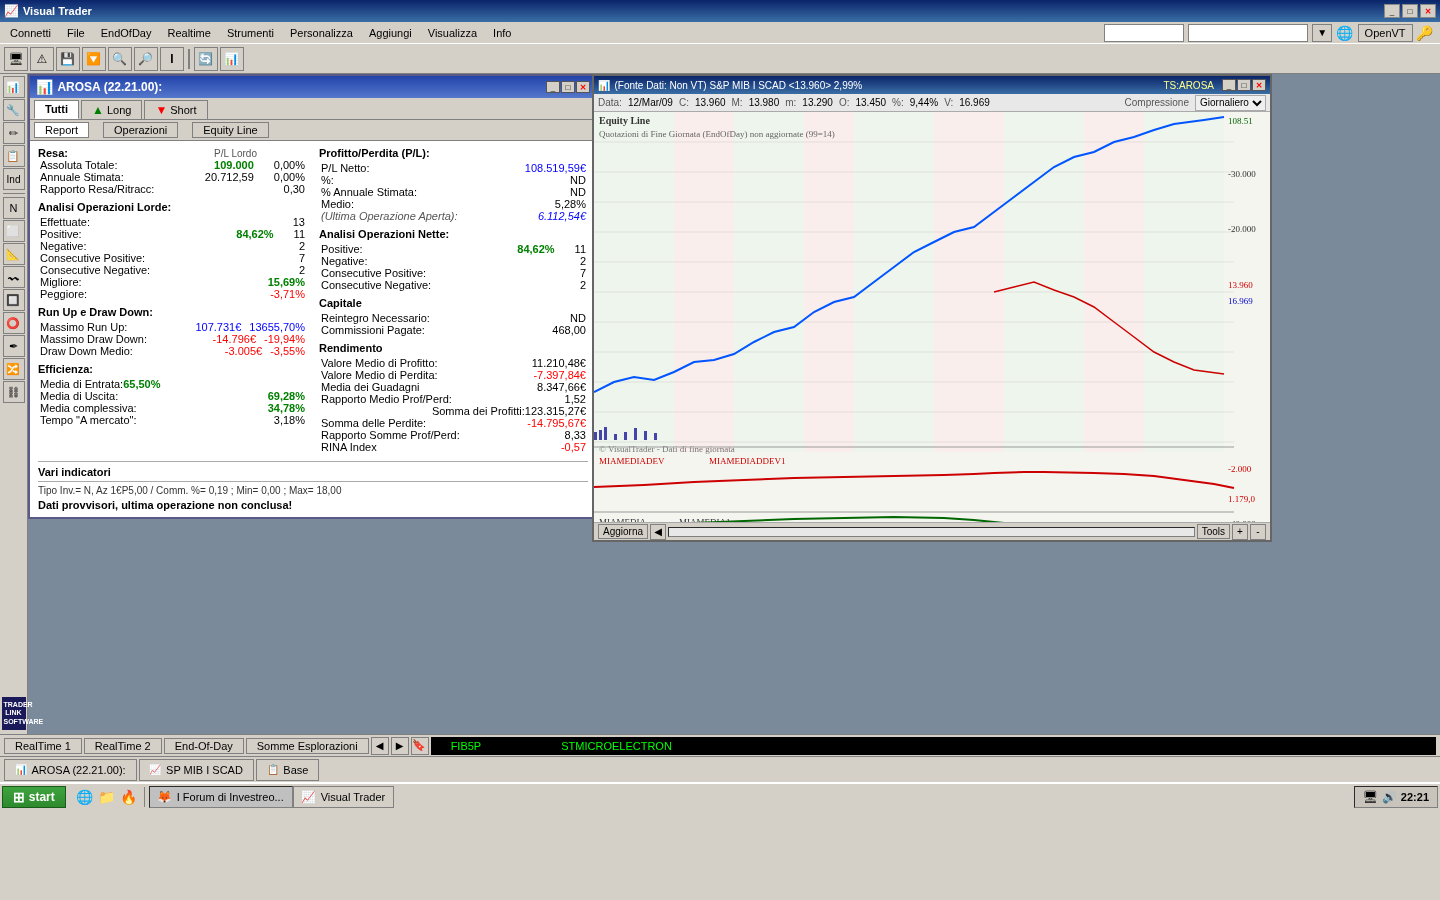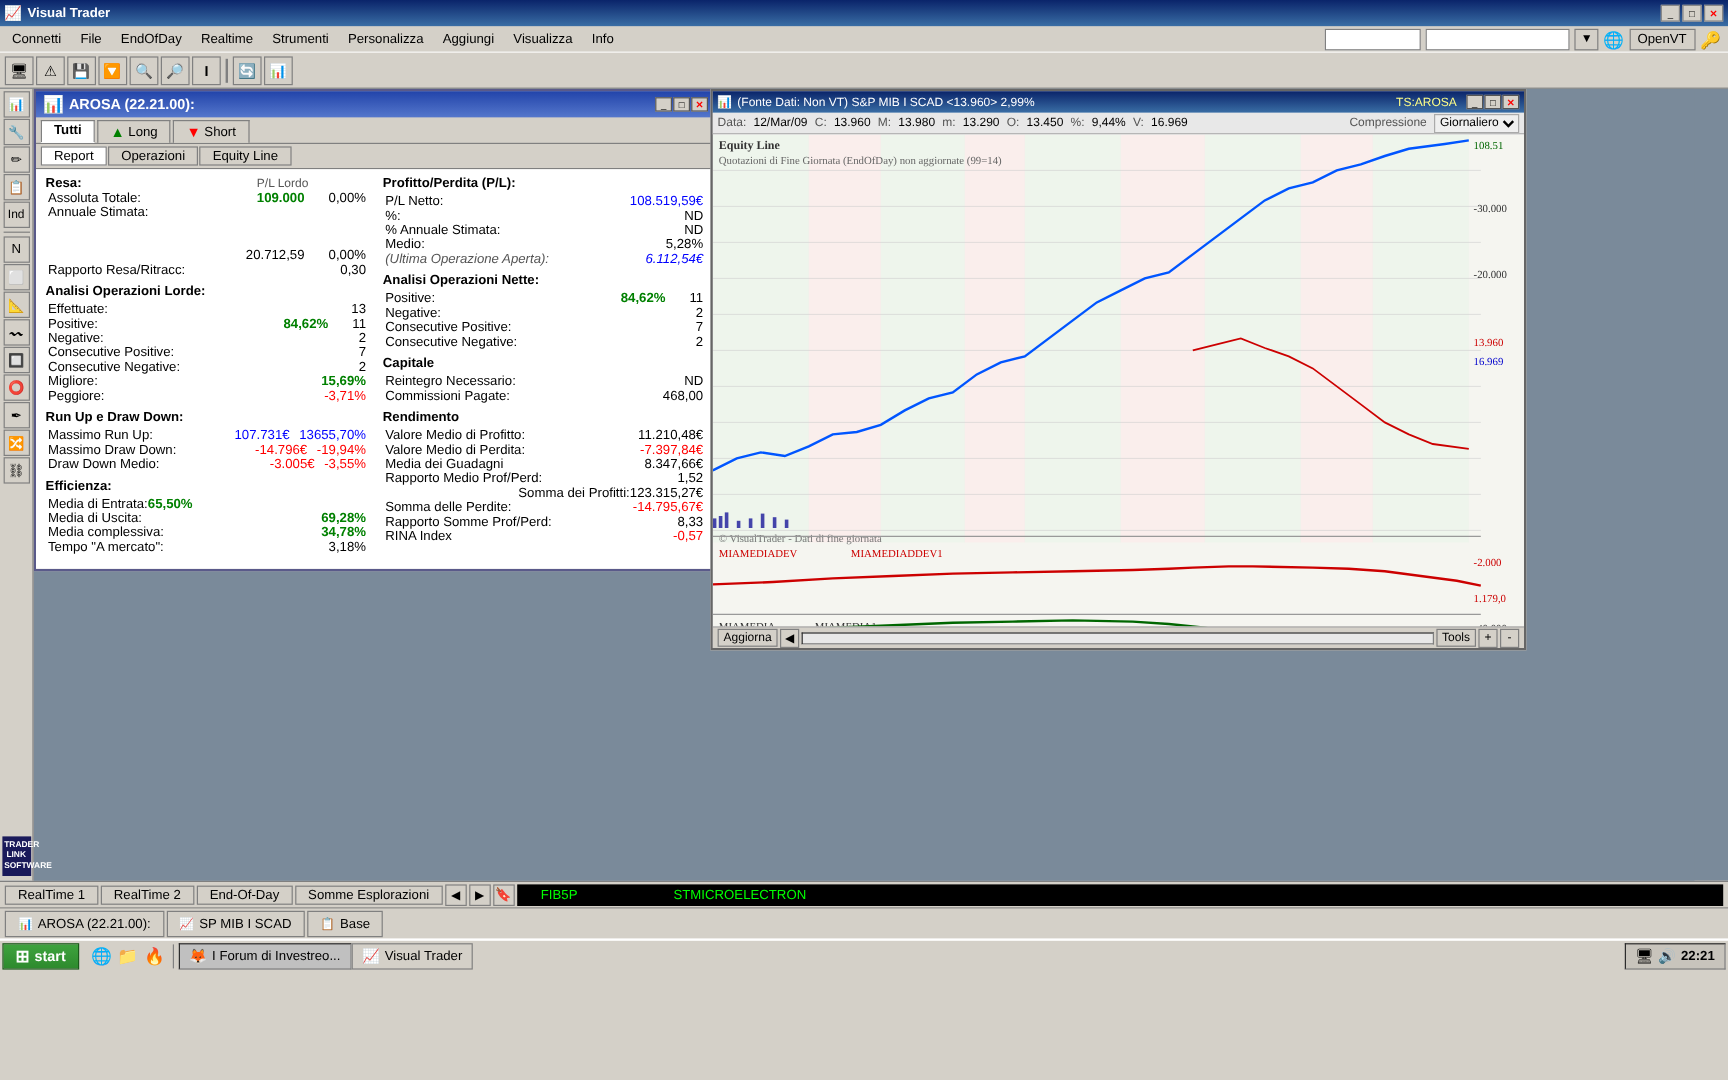--- a/index.html
+++ b/index.html
@@ -95,21 +95,21 @@
       <div style="padding:2px 10px; border:1px solid #808080; border-bottom:none; background:#d4d0c8; cursor:pointer; font-size:11px; display:flex; align-items:center; gap:3px;">
         <span style="color:green; font-size:12px;">▲</span>
         <span>Long</span>
       </div>
       <div style="padding:2px 10px; border:1px solid #808080; border-bottom:none; background:#d4d0c8; cursor:pointer; font-size:11px; display:flex; align-items:center; gap:3px;">
         <span style="color:red; font-size:12px;">▼</span>
         <span>Short</span>
       </div>
     </div>
 
-    <div style="display:flex; background:#d4d0c8; padding:2px 4px; gap:1px; border-bottom:1px solid #808080;">
+    <div style="display:flex; background:#d4d0c8; padding:2px 4px; gap:14px; border-bottom:1px solid #808080;">
       <div style="padding:1px 10px; border:1px solid #808080; background:white; cursor:pointer; font-size:11px;">Report</div>
       <div style="padding:1px 10px; border:1px solid #808080; background:#d4d0c8; cursor:pointer; font-size:11px;">Operazioni</div>
       <div style="padding:1px 10px; border:1px solid #808080; background:#d4d0c8; cursor:pointer; font-size:11px;">Equity Line</div>
     </div>
 
     <div style="background:white; padding:6px 8px; font-size:11px; font-family:Tahoma,Arial,sans-serif; display:grid; grid-template-columns:1fr 1fr; gap:0 12px; max-height:500px; overflow:auto;">
 
       <div>
 
         <div style="margin-bottom:6px;">
@@ -119,21 +119,21 @@
           </div>
           <div style="display:flex; justify-content:space-between; padding:0 2px;">
             <span>Assoluta Totale:</span>
             <div style="display:flex; gap:20px;">
               <span style="color:green; font-weight:bold;">109.000</span>
               <span>0,00%</span>
             </div>
           </div>
           <div style="display:flex; justify-content:space-between; padding:0 2px;">
             <span>Annuale Stimata:</span>
-            <div style="display:flex; gap:20px;margin-top:36px;">
+            <div style="display:flex; gap:20px;">
               <span>20.712,59</span>
               <span>0,00%</span>
             </div>
           </div>
           <div style="display:flex; justify-content:space-between; padding:0 2px;">
             <span>Rapporto Resa/Ritracc:</span>
             <span>0,30</span>
           </div>
         </div>
 
@@ -309,20 +309,26 @@
             <span>Rapporto Somme Prof/Perd:</span>
             <span>8,33</span>
           </div>
           <div style="display:flex; justify-content:space-between; padding:0 2px;">
             <span>RINA Index</span>
             <span style="color:red;">-0,57</span>
           </div>
         </div>
       </div>
 
+      <div style="grid-column: 1/-1; border-top:1px solid #aaa; padding-top:4px; margin-top:2px;">
+        <div style="font-weight:bold; margin-bottom:3px;">Vari indicatori</div>
+        <div style="border-top:1px solid #aaa; margin-bottom:3px;"></div>
+        <div style="font-size:10px; color:#333;">Tipo Inv.= N, Az 1€P5,00  / Comm. %= 0,19 ; Min= 0,00 ; Max= 18,00</div>
+        <div style="font-weight:bold; color:#000; font-size:11px; margin-top:3px;">Dati provvisori, ultima operazione non conclusa!</div>
+      </div>
     </div>
   </div>
 
   <div style="position:absolute; left:592px; top:0; width:680px; height:468px; background:#fff; border:2px solid #666; z-index:10; font-family:Tahoma,Arial,sans-serif;">
 
     <div style="background:linear-gradient(to bottom, #0a246a, #3a6ea5); color:white; height:18px; display:flex; align-items:center; padding:0 4px; font-size:10px;">
       <span style="font-size:10px; margin-right:4px;">📊</span>
       <span style="flex:1;">(Fonte Dati: Non VT) S&amp;P MIB I SCAD &lt;13.960&gt; 2,99%</span>
       <span style="margin-right:8px; color:#ffff88;">TS:AROSA</span>
       <button style="width:14px;height:12px;background:#d4d0c8;border:1px solid #555;font-size:8px;cursor:pointer;color:black;">_</button>

